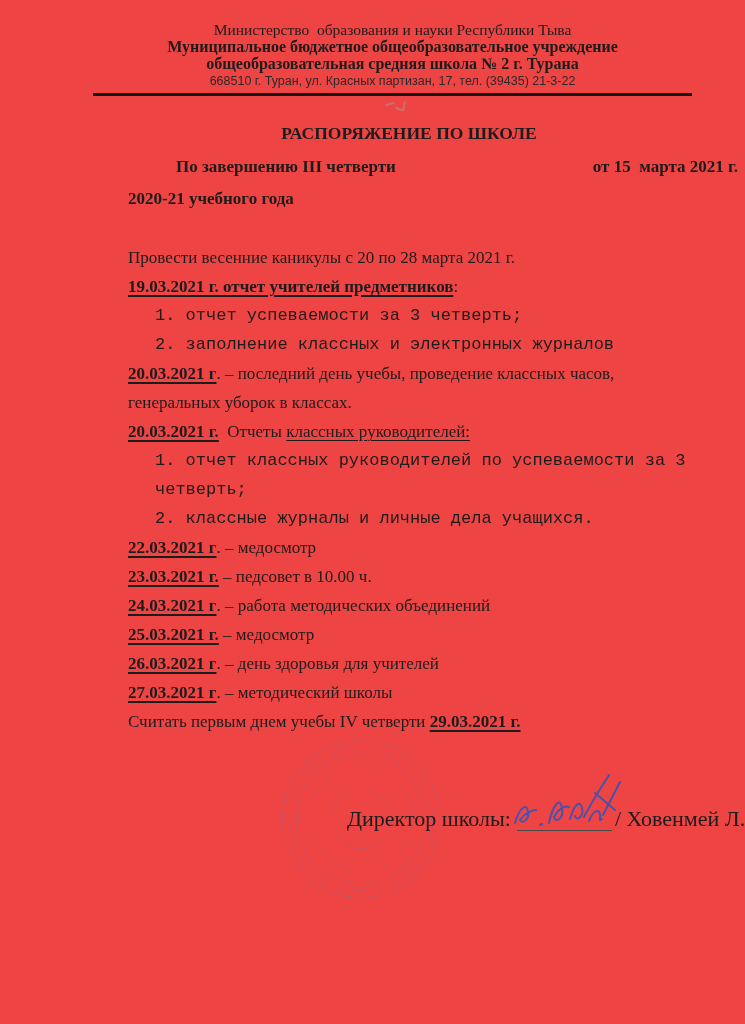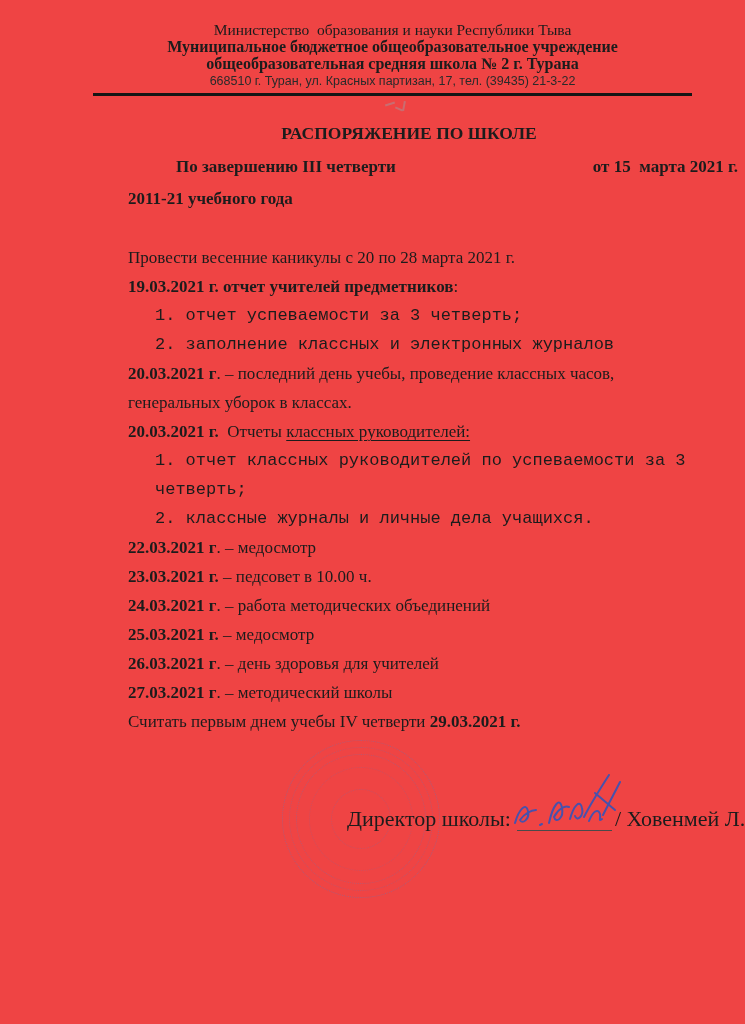--- a/index.html
+++ b/index.html
@@ -25,21 +25,21 @@
   .title{position:absolute;top:123px;left:128px;width:562px;text-align:center;
          font-weight:bold;font-size:17.5px;}
   .sub-row{position:absolute;top:157px;left:128px;width:562px;display:flex;
            justify-content:space-between;font-weight:bold;font-size:17px;margin-left:48px;}
   .sub-row2{position:absolute;top:189px;left:128px;width:562px;
             font-weight:bold;font-size:17px;}
   
   .body{position:absolute;top:243px;left:128px;width:562px;
         font-size:17px;line-height:29px;}
   .body p{margin:0;}
-  .bu{font-weight:bold;text-underline-offset:3px;
+  .bu{font-weight:bold;text-decoration:underline;text-underline-offset:3px;
       text-decoration-thickness:1.5px;}
   .u{text-decoration:underline;text-underline-offset:3px;text-decoration-thickness:1px;}
   .li{padding-left:27px;font-family:Liberation Mono, monospace;}
   
   .stamp{position:absolute;left:282px;top:740px;width:156px;height:156px;
          border-radius:50%;border:1.5px dotted rgba(96,124,190,.42);
          filter:blur(.35px);}
   .stamp span{position:absolute;border-radius:50%;display:block;}
   .stamp .r2{inset:6px;border:1px dotted rgba(96,124,190,.30);}
   .stamp .r3{inset:13px;border:1.2px dotted rgba(96,124,190,.34);}
@@ -72,21 +72,21 @@
       <i></i>
       <i></i>
       <i></i>
     </div>
 
   <div class="title">РАСПОРЯЖЕНИЕ ПО ШКОЛЕ</div>
   <div class="sub-row">
     <span>По завершению III четверти</span>
     <span>от 15&nbsp; марта 2021 г.</span>
   </div>
-  <div class="sub-row2">2011-21 учебного года</div>
+  <div class="sub-row2">2020-21 учебного года</div>
 
   <div class="body">
     <p><span>Провести весенние каникулы с 20 по 28 марта 2021 г.</span></p>
 
     <p><span class="bu">19.03.2021 г. отчет учителей предметников</span><span>:</span></p>
     <p class="li">1. отчет успеваемости за 3 четверть;</p>
     <p class="li">2. заполнение классных и электронных журналов</p>
 
     <p><span class="bu">20.03.2021 г</span><span>. – последний день учебы, проведение классных часов, генеральных уборок в классах.</span></p>
 

